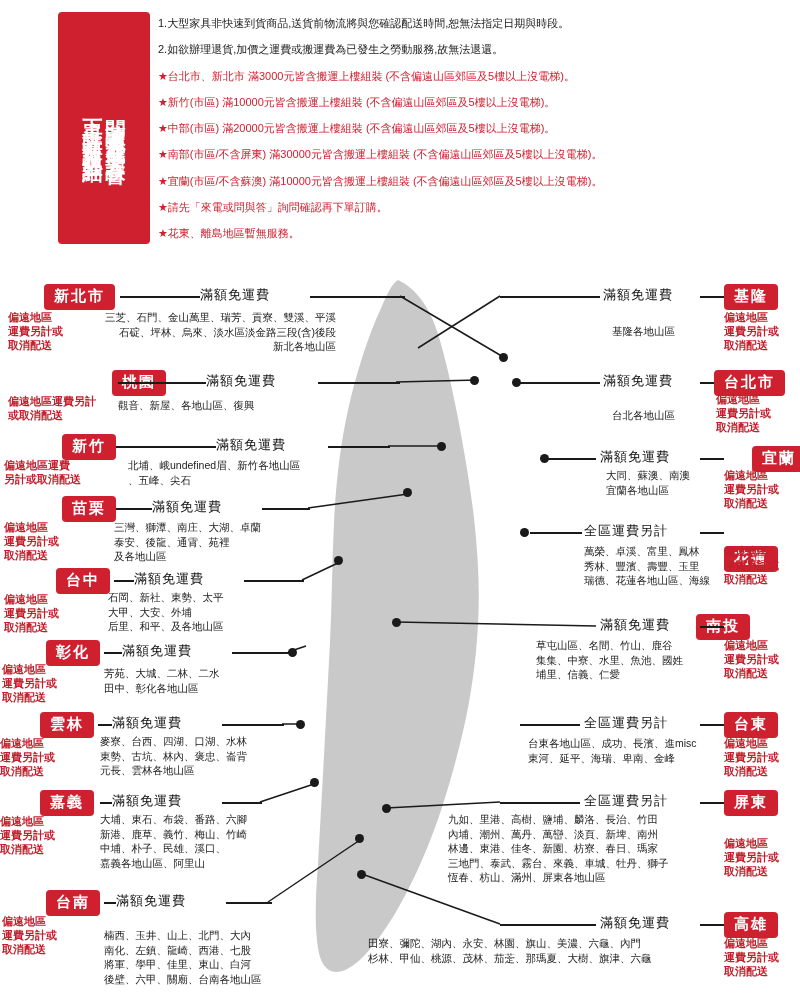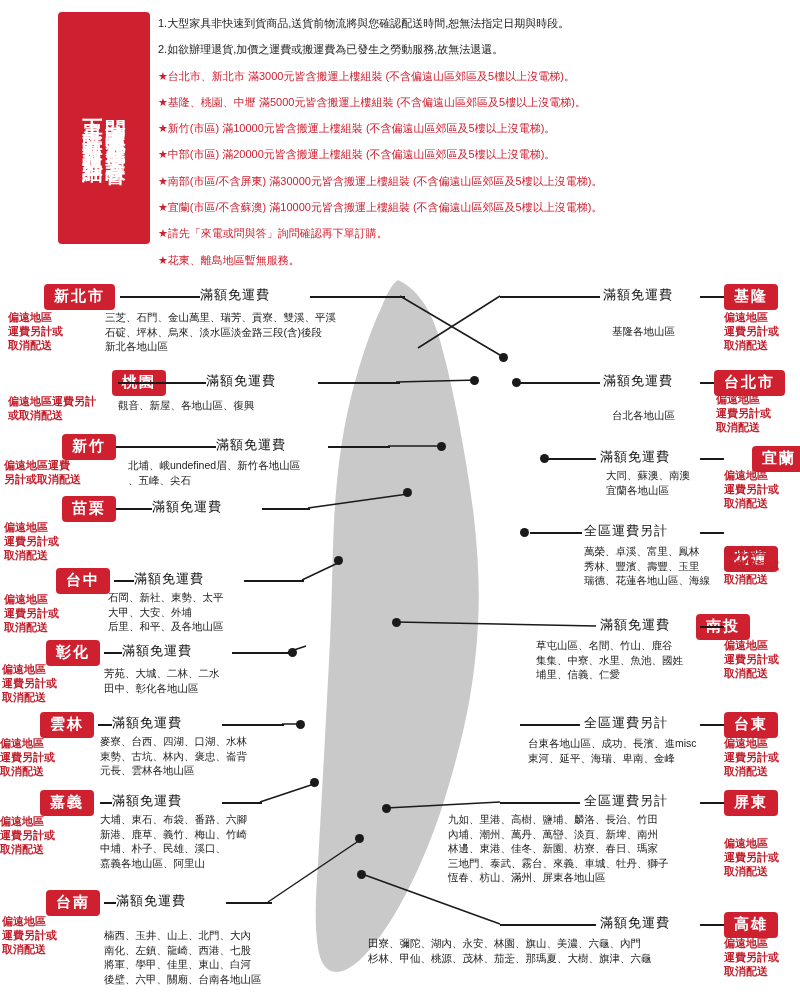--- a/index.html
+++ b/index.html
@@ -63,21 +63,20 @@
 
 <div class="notice">
   <div class="notice-badge">
     <span class="vtext">閱讀避免造成雙方誤會</span>
     <span class="vtext">下單訂購前請務必詳細</span>
   </div>
   <div class="notice-lines">
     <div class="nline">1.大型家具非快速到貨商品,送貨前物流將與您確認配送時間,恕無法指定日期與時段。</div>
     <div class="nline">2.如欲辦理退貨,加價之運費或搬運費為已發生之勞動服務,故無法退還。</div>
     <div class="nline red">★台北市、新北市 滿3000元皆含搬運上樓組裝 (不含偏遠山區郊區及5樓以上沒電梯)。</div>
-    <div class="nline red">★基隆、桃園、中壢 滿5000元皆含搬運上樓組裝 (不含偏遠山區郊區及5樓以上沒電梯)。</div>
     <div class="nline red">★新竹(市區) 滿10000元皆含搬運上樓組裝 (不含偏遠山區郊區及5樓以上沒電梯)。</div>
     <div class="nline red">★中部(市區) 滿20000元皆含搬運上樓組裝 (不含偏遠山區郊區及5樓以上沒電梯)。</div>
     <div class="nline red">★南部(市區/不含屏東) 滿30000元皆含搬運上樓組裝 (不含偏遠山區郊區及5樓以上沒電梯)。</div>
     <div class="nline red">★宜蘭(市區/不含蘇澳) 滿10000元皆含搬運上樓組裝 (不含偏遠山區郊區及5樓以上沒電梯)。</div>
     <div class="nline red">★請先「來電或問與答」詢問確認再下單訂購。</div>
     <div class="nline red">★花東、離島地區暫無服務。</div>
   </div>
 </div>
 
 <div class="map-area">
@@ -97,21 +96,21 @@
   <div class="ln hline" style="left:120px;top:34px;width:80px;"></div>
   <div class="freight" style="left:200px;top:24px;">滿額免運費</div>
   <div class="ln hline" style="left:310px;top:34px;width:95px;"></div>
   <svg class="leader" style="left:400px;top:34px;width:110px;height:70px;">
       <line x1="0" y1="0" x2="105" y2="62"></line>
     </svg>
   <div class="dot" style="left:499px;top:91px;"></div>
   <div class="note" style="left:8px;top:48px;white-space:pre;">偏遠地區
 運費另計或
 取消配送</div>
-  <div class="cities" style="left:105px;top:48px;">
+  <div class="cities" style="left:105px;top:48px;text-align:right;">
     <div>三芝、石門、金山萬里、瑞芳、貢寮、雙溪、平溪</div>
     <div>石碇、坪林、烏來、淡水區淡金路三段(含)後段</div>
     <div>新北各地山區</div>
   </div>
 
   <div class="pill" style="left:70px;top:108px;margin-left:42px;">桃園</div>
   <div class="ln hline" style="left:118px;top:120px;width:88px;"></div>
   <div class="freight" style="left:206px;top:110px;">滿額免運費</div>
   <div class="ln hline" style="left:318px;top:120px;width:82px;"></div>
   <svg class="leader" style="left:396px;top:120px;width:90px;height:40px;">
@@ -143,20 +142,25 @@
   <div class="ln hline" style="left:116px;top:246px;width:36px;"></div>
   <div class="freight" style="left:152px;top:236px;">滿額免運費</div>
   <div class="ln hline" style="left:262px;top:246px;width:48px;"></div>
   <svg class="leader" style="left:308px;top:246px;width:110px;height:24px;">
       <line x1="0" y1="0" x2="100" y2="-14"></line>
     </svg>
   <div class="dot" style="left:403px;top:226px;"></div>
   <div class="note" style="left:4px;top:258px;white-space:pre;">偏遠地區
 運費另計或
 取消配送</div>
+  <div class="cities" style="left:114px;top:258px;">
+    <div>三灣、獅潭、南庄、大湖、卓蘭</div>
+    <div>泰安、後龍、通霄、苑裡</div>
+    <div>及各地山區</div>
+  </div>
 
   <div class="pill" style="left:56px;top:306px;">台中</div>
   <div class="ln hline" style="left:114px;top:318px;width:20px;"></div>
   <div class="freight" style="left:134px;top:308px;">滿額免運費</div>
   <div class="ln hline" style="left:244px;top:318px;width:60px;"></div>
   <svg class="leader" style="left:302px;top:318px;width:60px;height:30px;">
       <line x1="0" y1="0" x2="38" y2="-18"></line>
     </svg>
   <div class="dot" style="left:334px;top:294px;"></div>
   <div class="note" style="left:4px;top:330px;white-space:pre;">偏遠地區

